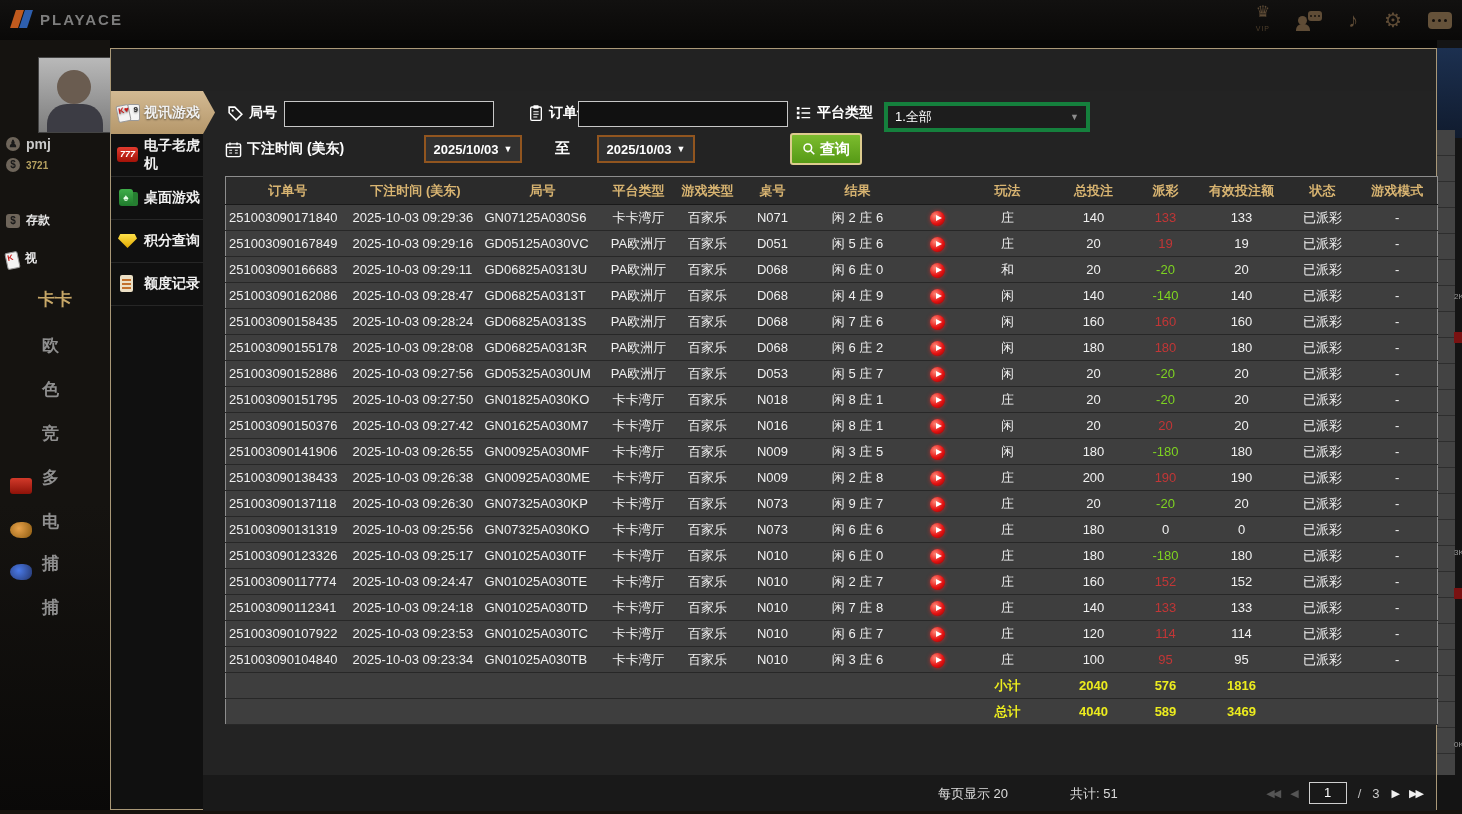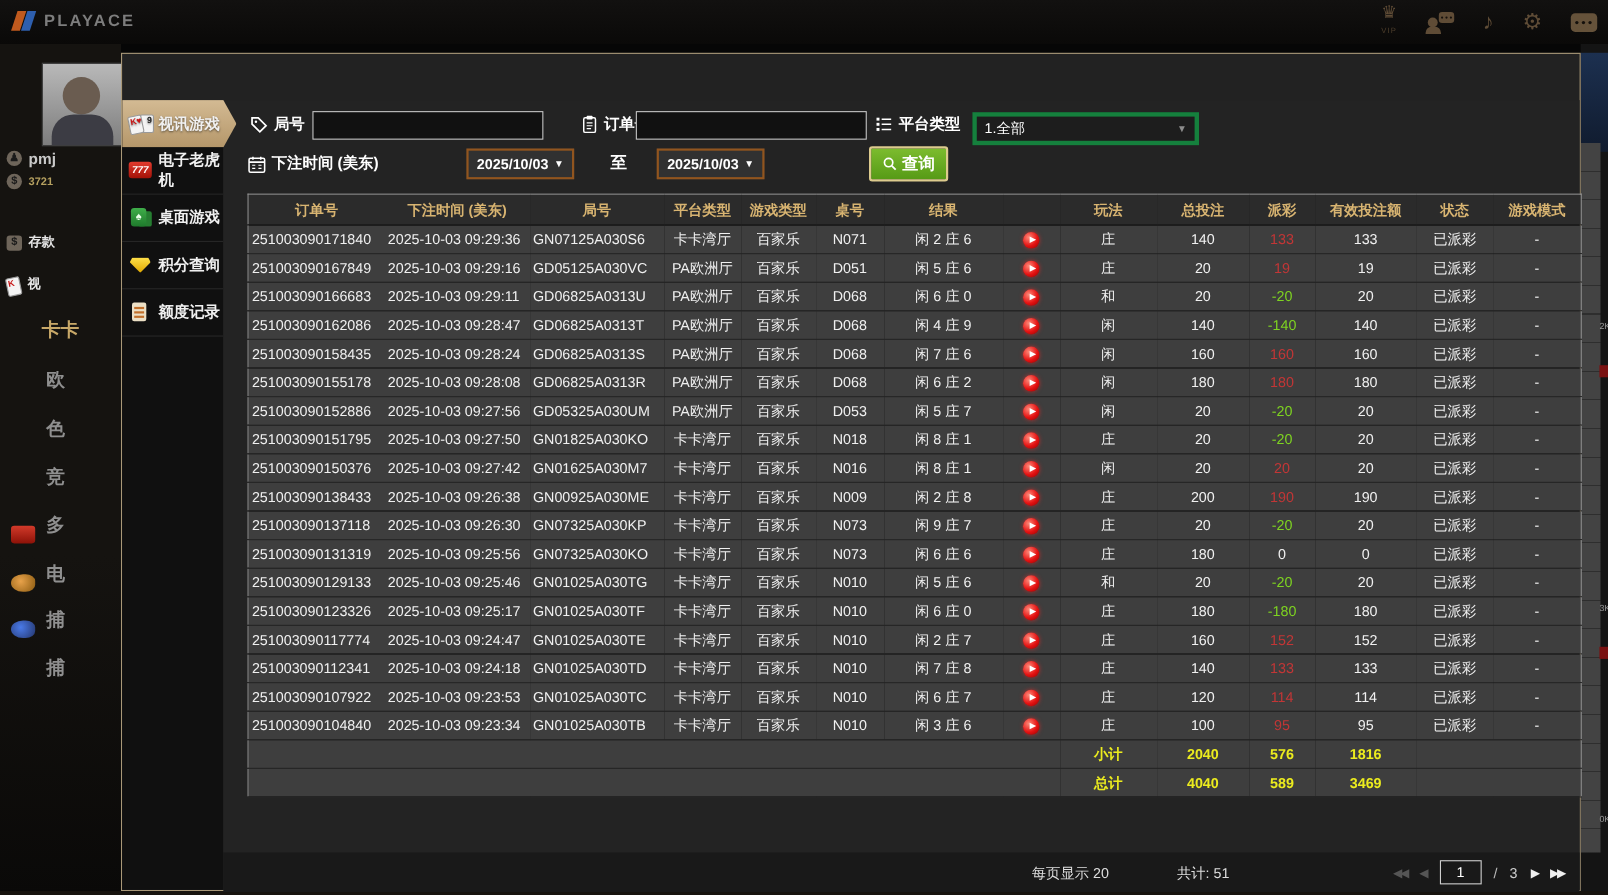--- a/index.html
+++ b/index.html
@@ -480,20 +480,36 @@
     <td class="c">闲 8 庄 1</td>
     <td class="c"><span class="play-icon"><span class="tri"></span></span></td>
     <td class="c">闲</td>
     <td class="c">20</td>
     <td class="c c-payout pos">20</td>
     <td class="c">20</td>
     <td class="c c-status">已派彩</td>
     <td class="c c-mode">-</td>
   </tr>
               <tr>
+    <td class="l">251003090141906</td>
+    <td class="l">2025-10-03 09:26:55</td>
+    <td class="l">GN00925A030MF</td>
+    <td class="c">卡卡湾厅</td>
+    <td class="c">百家乐</td>
+    <td class="c">N009</td>
+    <td class="c">闲 3 庄 5</td>
+    <td class="c"><span class="play-icon"><span class="tri"></span></span></td>
+    <td class="c">闲</td>
+    <td class="c">180</td>
+    <td class="c c-payout neg">-180</td>
+    <td class="c">180</td>
+    <td class="c c-status">已派彩</td>
+    <td class="c c-mode">-</td>
+  </tr>
+              <tr>
     <td class="l">251003090138433</td>
     <td class="l">2025-10-03 09:26:38</td>
     <td class="l">GN00925A030ME</td>
     <td class="c">卡卡湾厅</td>
     <td class="c">百家乐</td>
     <td class="c">N009</td>
     <td class="c">闲 2 庄 8</td>
     <td class="c"><span class="play-icon"><span class="tri"></span></span></td>
     <td class="c">庄</td>
     <td class="c">200</td>
@@ -524,36 +540,20 @@
     <td class="l">GN07325A030KO</td>
     <td class="c">卡卡湾厅</td>
     <td class="c">百家乐</td>
     <td class="c">N073</td>
     <td class="c">闲 6 庄 6</td>
     <td class="c"><span class="play-icon"><span class="tri"></span></span></td>
     <td class="c">庄</td>
     <td class="c">180</td>
     <td class="c c-payout zero">0</td>
     <td class="c">0</td>
-    <td class="c c-status">已派彩</td>
-    <td class="c c-mode">-</td>
-  </tr>
-              <tr>
-    <td class="l">251003090129133</td>
-    <td class="l">2025-10-03 09:25:46</td>
-    <td class="l">GN01025A030TG</td>
-    <td class="c">卡卡湾厅</td>
-    <td class="c">百家乐</td>
-    <td class="c">N010</td>
-    <td class="c">闲 5 庄 6</td>
-    <td class="c"><span class="play-icon"><span class="tri"></span></span></td>
-    <td class="c">和</td>
-    <td class="c">20</td>
-    <td class="c c-payout neg">-20</td>
-    <td class="c">20</td>
     <td class="c c-status">已派彩</td>
     <td class="c c-mode">-</td>
   </tr>
               <tr>
     <td class="l">251003090123326</td>
     <td class="l">2025-10-03 09:25:17</td>
     <td class="l">GN01025A030TF</td>
     <td class="c">卡卡湾厅</td>
     <td class="c">百家乐</td>
     <td class="c">N010</td>

